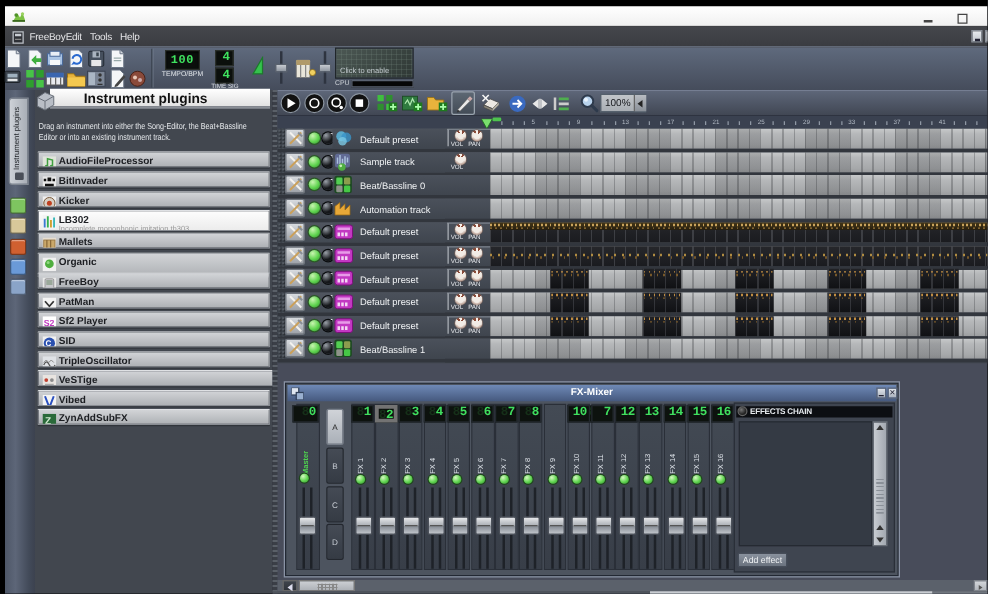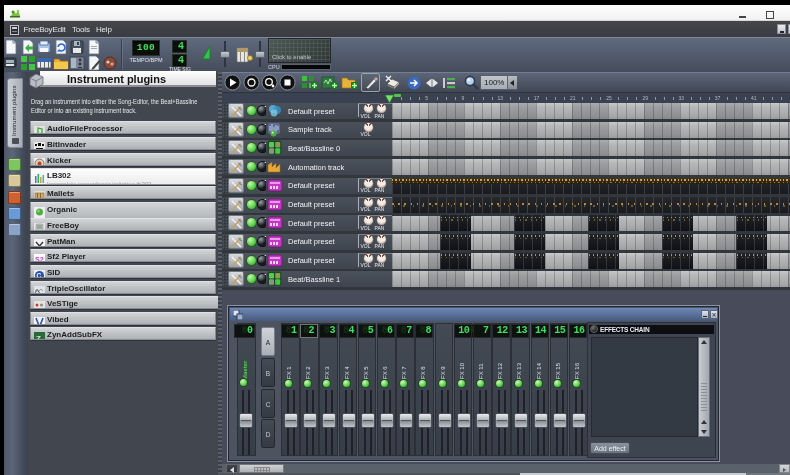--- a/index.html
+++ b/index.html
@@ -809,20 +809,21 @@
  linear-gradient(#212226,#101114);">
 <div class="abs" style="left:1px;top:1.5px;width:29px;height:1.6px;background:repeating-linear-gradient(90deg,#c08d42 0 1.4px,transparent 1.4px 4.0px);"></div>
 <div class="abs" style="left:1px;top:4px;width:29px;height:1.4px;background:repeating-linear-gradient(90deg,#77582a 0 1.2px,transparent 1.2px 5.2px);"></div>
 </div>
 <div class="abs" style="left:228px;top:306px;width:491px;height:155px;background:#4d545f;border:1px solid #222833;outline:1px solid #8a93a5;"></div>
 <div class="abs" style="left:230px;top:308px;width:487px;height:13px;background:linear-gradient(#6e89b6,#46597e);">
 <svg class="abs" style="left:3px;top:2px" width="10" height="10" viewBox="0 0 10 10">
       <rect x="0" y="0" width="6" height="6" fill="#dfe6f0" stroke="#30405a" stroke-width="1"></rect>
       <rect x="4" y="4" width="6" height="6" fill="#9ab0d0" stroke="#30405a" stroke-width="1"></rect>
     </svg>
+<div class="abs" style="left:0;top:1px;width:100%;text-align:center;font-size:8px;font-weight:bold;color:#fff;">FX-Mixer</div>
 <div class="abs" style="left:471px;top:1.5px;width:8px;height:9px;background:linear-gradient(#e0e4ea,#a8b0bc);border:1px solid #5a657a;">
       <div style="margin:5px 1px 0;height:1.5px;background:#223;"></div>
     </div>
 <div class="abs" style="left:480px;top:1.5px;width:8px;height:9px;background:linear-gradient(#e0e4ea,#a8b0bc);border:1px solid #5a657a;font-size:6px;color:#223;text-align:center;line-height:8px;">✕</div>
 </div>
 <div class="abs" style="left:237px;top:323px;width:19px;height:133px;background:linear-gradient(#434a54,#383e48);border:1px solid #2a2f38;"></div>
 <div class="abs" style="left:234px;top:324px;width:21px;height:14px;background:#0d120e;border:1px solid #23282e;color:#40df5f;font:bold 10px 'Liberation Mono',monospace;text-align:right;line-height:12.5px;padding-right:1.5px;letter-spacing:-0.5px;"><span style="color:#163019">8</span>0</div>
 <div class="abs" style="left:242px;top:348px;width:10px;height:32px;font-size:6px;font-weight:bold;color:#4fd44f;writing-mode:vertical-rl;transform:rotate(180deg);white-space:nowrap;overflow:hidden;">Master</div>
 <div class="abs" style="left:240px;top:379px;width:7px;height:7px;border-radius:50%;background:radial-gradient(circle at 35% 30%,#d4f8c0,#5fd44f 55%,#2f8f28);box-shadow:0 0 0 1px #1e4a1a;"></div>
 <div class="abs" style="left:240px;top:390px;width:12px;height:65px;">
@@ -841,21 +842,21 @@
 <div class="abs" style="left:286.0px;top:353px;width:9px;height:26px;font-size:6px;color:#dde2e8;writing-mode:vertical-rl;transform:rotate(180deg);white-space:nowrap;overflow:hidden;">FX 1</div>
 <div class="abs" style="left:285.0px;top:380px;width:7px;height:7px;border-radius:50%;background:radial-gradient(circle at 35% 30%,#d4f8c0,#5fd44f 55%,#2f8f28);box-shadow:0 0 0 1px #1e4a1a;"></div>
 <div class="abs" style="left:285.0px;top:390px;width:12px;height:65px;">
 <div class="abs" style="left:2px;top:0;width:2px;height:65px;background:#1e2228;"></div>
 <div class="abs" style="left:8px;top:0;width:2px;height:65px;background:#1e2228;"></div>
 <div class="abs" style="left:-1px;top:23px;width:14px;height:15px;background:linear-gradient(#e8eaec,#b0b4ba 45%,#888e96 55%,#c2c6cc);border:1px solid #4a4f58;border-radius:2px;">
       <div style="margin:6px 1px 0;height:1px;background:#555;"></div>
     </div>
 </div>
 <div class="abs" style="left:300.2px;top:323px;width:18.5px;height:133px;background:linear-gradient(#434a54,#383e48);border:1px solid #2a2f38;"></div>
-<div class="abs" style="left:300.2px;top:324px;width:18px;height:14px;background:#0d120e;border:1px solid #737373;color:#40df5f;font:bold 10px 'Liberation Mono',monospace;text-align:center;line-height:12.5px;padding-right:1.5px;letter-spacing:-0.5px;"><span style="color:#163019">8</span>2</div>
+<div class="abs" style="left:300.2px;top:324px;width:18px;height:14px;background:#0d120e;border:3px solid #737373;color:#40df5f;font:bold 10px 'Liberation Mono',monospace;text-align:center;line-height:12.5px;padding-right:1.5px;letter-spacing:-0.5px;"><span style="color:#163019">8</span>2</div>
 <div class="abs" style="left:305.2px;top:353px;width:9px;height:26px;font-size:6px;color:#dde2e8;writing-mode:vertical-rl;transform:rotate(180deg);white-space:nowrap;overflow:hidden;">FX 2</div>
 <div class="abs" style="left:304.2px;top:380px;width:7px;height:7px;border-radius:50%;background:radial-gradient(circle at 35% 30%,#d4f8c0,#5fd44f 55%,#2f8f28);box-shadow:0 0 0 1px #1e4a1a;"></div>
 <div class="abs" style="left:304.2px;top:390px;width:12px;height:65px;">
 <div class="abs" style="left:2px;top:0;width:2px;height:65px;background:#1e2228;"></div>
 <div class="abs" style="left:8px;top:0;width:2px;height:65px;background:#1e2228;"></div>
 <div class="abs" style="left:-1px;top:23px;width:14px;height:15px;background:linear-gradient(#e8eaec,#b0b4ba 45%,#888e96 55%,#c2c6cc);border:1px solid #4a4f58;border-radius:2px;">
       <div style="margin:6px 1px 0;height:1px;background:#555;"></div>
     </div>
 </div>
 <div class="abs" style="left:319.4px;top:323px;width:18.5px;height:133px;background:linear-gradient(#434a54,#383e48);border:1px solid #2a2f38;"></div>

